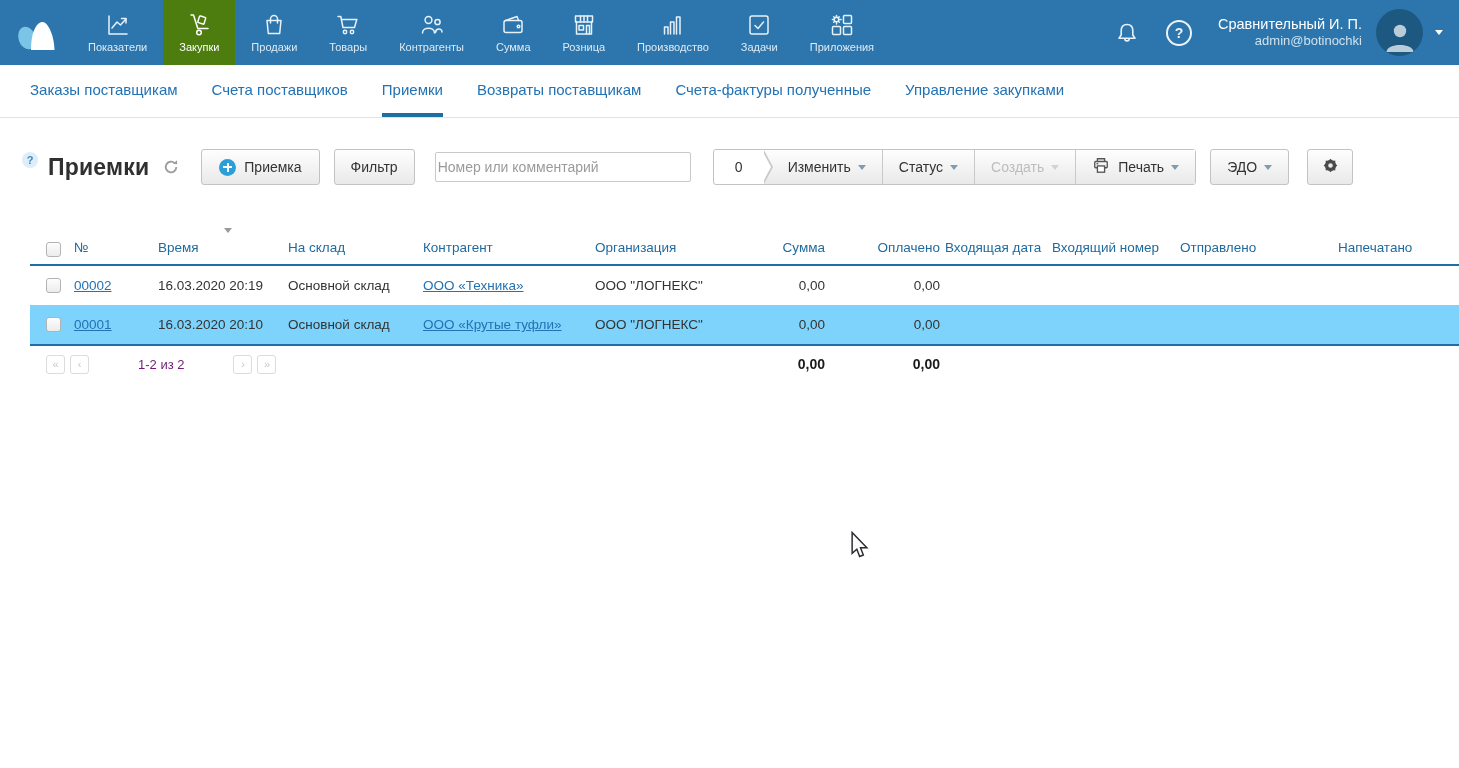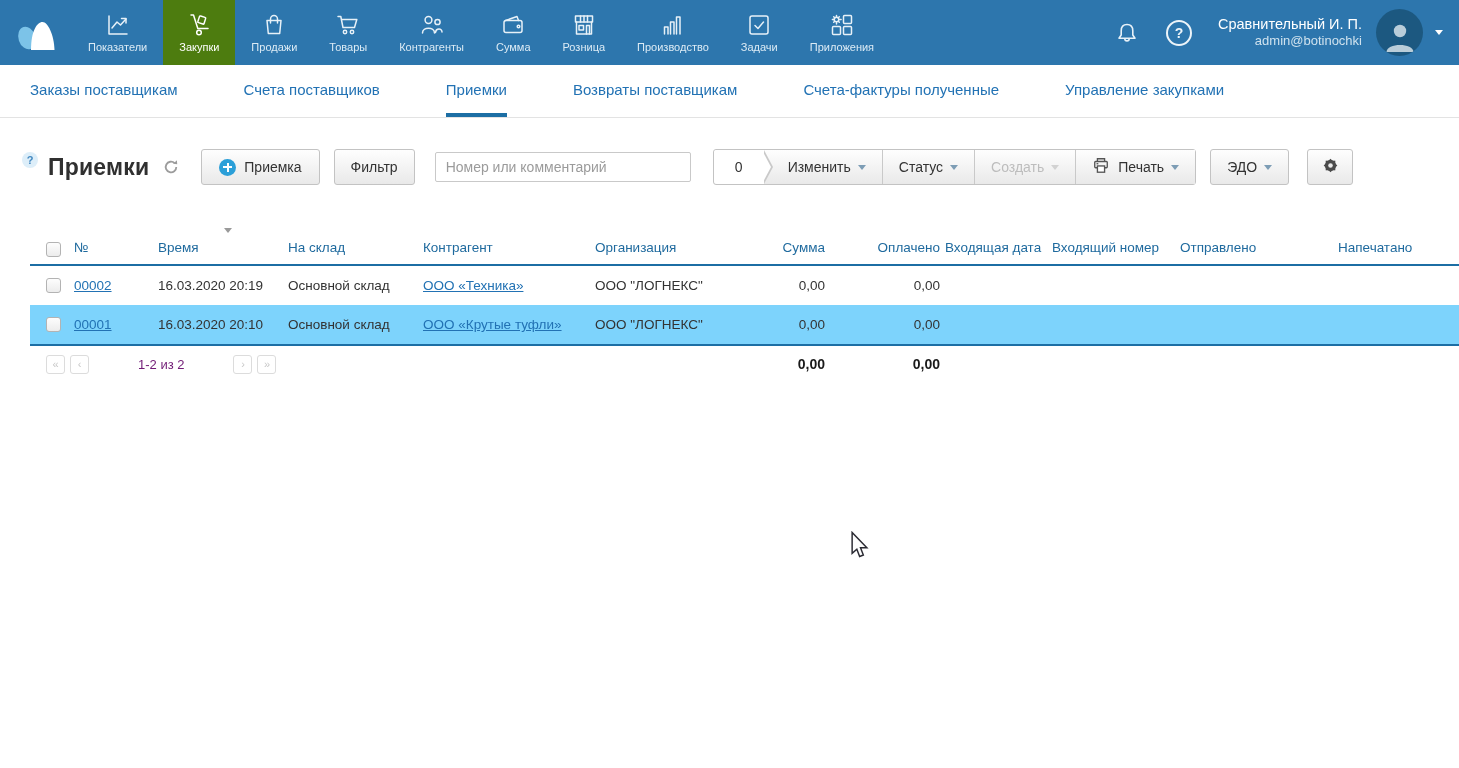--- a/index.html
+++ b/index.html
@@ -23,40 +23,40 @@
   .user-info{text-align:right;margin-right:14px;color:#fff;cursor:pointer;line-height:1.3;}
   .user-name{font-size:14.5px;}
   .user-email{font-size:13px;color:#cfe2ee;}
   .avatar{width:47px;height:47px;border-radius:50%;background:#1c5880;display:flex;align-items:flex-end;
           justify-content:center;overflow:hidden;margin-right:12px;cursor:pointer;}
   .caret{display:inline-block;width:0;height:0;border-left:4px solid transparent;border-right:4px solid transparent;
          border-top:5px solid #7d9db5;margin-left:7px;}
   .caret-white{border-top-color:#fff;margin-left:0;}
 
   
-  .subnav{height:52px;display:flex;gap:66px;padding-left:30px;border-bottom:1px solid #e3e3e3;background:#fff;}
+  .subnav{height:52px;display:flex;gap:34px;padding-left:30px;border-bottom:1px solid #e3e3e3;background:#fff;}
   .tab{font-size:15px;color:#2272b4;line-height:50px;cursor:pointer;position:relative;white-space:nowrap;}
   .tab.active::after{content:"";position:absolute;left:0;right:0;bottom:0;height:4px;background:#1c6ea4;}
 
   
   .toolbar{display:flex;align-items:center;margin-top:30px;padding-left:22px;height:38px;}
   .title-help{width:16px;height:16px;border-radius:50%;background:#ddeef9;color:#4288c0;font-size:11px;
               font-weight:bold;display:flex;align-items:center;justify-content:center;cursor:pointer;margin-top:-14px;}
   .page-title{font-size:23px;font-weight:bold;color:#303030;margin:0 0 0 10px;letter-spacing:.2px;}
   .refresh{margin-left:14px;cursor:pointer;display:flex;}
   .btn{height:36px;box-sizing:border-box;background:linear-gradient(#fefefe,#e9e9e9);border:1px solid #c3c3c3;
        border-radius:3px;font-size:14px;color:#333;padding:0 16px;display:flex;align-items:center;cursor:pointer;
        font-family:inherit;white-space:nowrap;}
   .btn-create{margin-left:22px;gap:8px;padding:0 17px;}
   .plus-icon{width:17px;height:17px;background:#2b9fd8;border-radius:50%;position:relative;flex:none;}
   .plus-icon::before{content:"";position:absolute;left:4px;top:7.5px;width:9px;height:2px;background:#fff;}
   .plus-icon::after{content:"";position:absolute;left:7.5px;top:4px;width:2px;height:9px;background:#fff;}
   .btn-filter{margin-left:14px;}
   .search{margin-left:20px;width:256px;height:30px;box-sizing:border-box;border:1px solid #c9c9c9;border-radius:2px;
-          padding:0 10px;font-size:14px;color:#333;font-family:inherit;outline:none;}
+          padding:0 2px;font-size:14px;color:#333;font-family:inherit;outline:none;}
   .search::placeholder{color:#9b9b9b;}
   .btn-group{margin-left:22px;display:flex;border:1px solid #c3c3c3;border-radius:3px;height:36px;box-sizing:border-box;
              overflow:visible;background:linear-gradient(#fefefe,#e9e9e9);}
   .seg{display:flex;align-items:center;justify-content:center;font-size:14px;color:#333;
        background:linear-gradient(#fefefe,#e9e9e9);border:none;border-left:1px solid #c9c9c9;padding:0 16px;
        cursor:pointer;font-family:inherit;white-space:nowrap;}
   .seg-counter{background:#fff;width:50px;position:relative;padding:0;cursor:default;border-left:none;border-radius:3px 0 0 3px;}
   .chev-b{position:absolute;right:-9px;top:0;width:0;height:0;border-top:17px solid transparent;
           border-bottom:17px solid transparent;border-left:9px solid #c9c9c9;z-index:2;}
   .chev-f{position:absolute;right:-7.6px;top:0;width:0;height:0;border-top:17px solid transparent;

